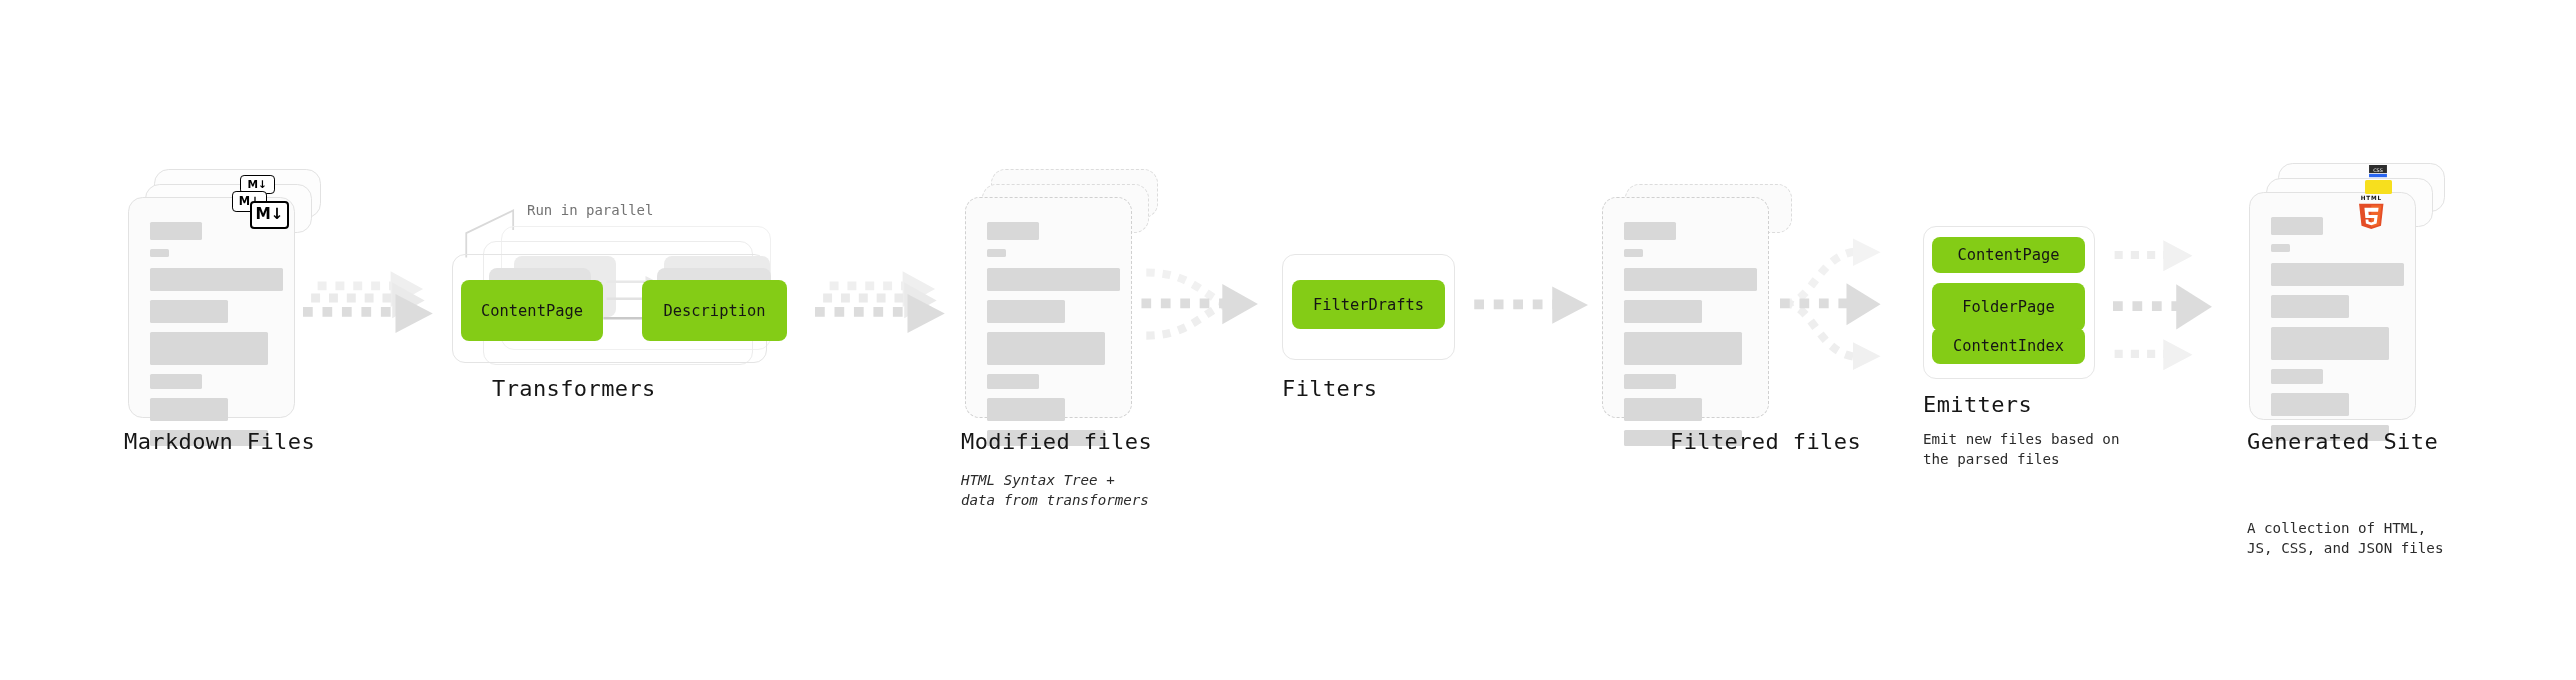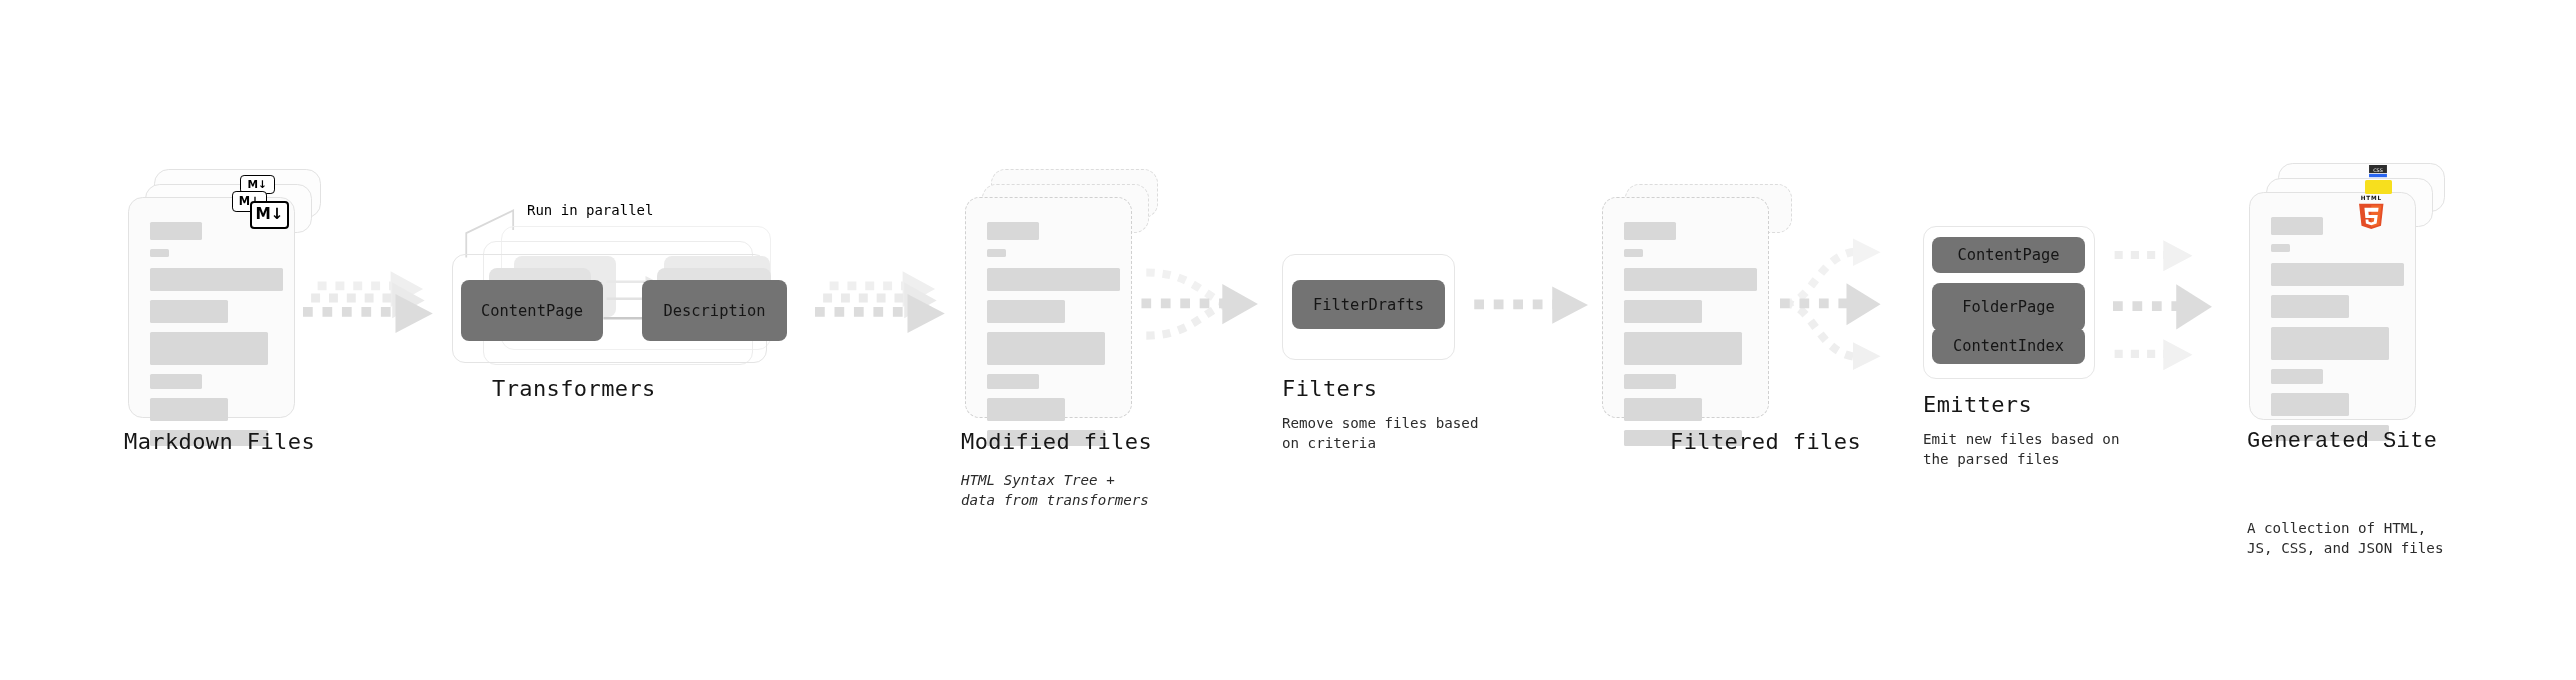--- a/index.html
+++ b/index.html
@@ -52,35 +52,35 @@
   
   .groupbox{
     position:absolute;
     border:1.6px solid #e6e6e6;
     border-radius:13px;
     background:transparent;
     box-sizing:border-box;
   }
   .pill{
     position:absolute;
-    background:#737373;
+    background:#84cc16;
     border-radius:8.1px;
     display:flex;align-items:center;justify-content:center;
     font-size:15.4px;
     color:#151515;
     box-sizing:border-box;
     white-space:nowrap;
   }
   .pill.g2{background:#e2e2e2;}
   .pill.g3{background:#ebebeb;}
 
   .parallel-label{
     position:absolute;
     font-size:14px;
-    color:#000000;
+    color:#737373;
     white-space:nowrap;
   }
 
   
   .conn{position:absolute;}
 
   
   .mdbadge{
     position:absolute;
     background:#ffffff;
@@ -219,22 +219,20 @@
     <path d="M10 96 C 60 96, 75 72, 105 58" stroke="#eeeeee" stroke-width="10" stroke-dasharray="10 10" fill="none"></path>
     <line x1="4" y1="56" x2="112" y2="56" stroke="#dcdcdc" stroke-width="12" stroke-dasharray="12 12"></line>
     <polygon points="104,32 148,57 104,82" fill="#dcdcdc"></polygon>
   </svg>
 
   <div class="node">
     <div class="groupbox" style="left:1282px;top:254px;width:173px;height:106px;"></div>
     <div class="pill" style="left:1292px;top:280px;width:153px;height:49px;">FilterDrafts</div>
   </div>
   <div class="title" style="left:1282px;top:376px;">Filters</div>
-  <div class="desc" style="left:1282px;top:413px;width:260px;">Remove some files based
-on criteria</div>
 
   <svg class="conn" style="left:1471px;top:283px;" width="130" height="49" viewBox="0 0 160 60">
     <line x1="4" y1="26" x2="108" y2="26" stroke="#dcdcdc" stroke-width="12" stroke-dasharray="12 12"></line>
     <polygon points="100,4 144,27 100,50" fill="#dcdcdc"></polygon>
   </svg>
 
   <div class="cardstack">
     <div class="card dashed" style="left:1625px;top:184px;width:167px;height:49px;border-color:#dcdcdc;"></div>
     <div class="card dashed" style="left:1602px;top:197px;width:167px;height:221px;">
       <div class="lines">
@@ -305,18 +303,18 @@
 
     <svg class="conn" style="left:2355px;top:193px;" width="32.5" height="36" viewBox="0 0 40 44">
       <text x="20" y="9" text-anchor="middle" font-size="7" font-weight="bold" font-family="DejaVu Sans, sans-serif" fill="#141414" letter-spacing="1">HTML</text>
       <path d="M5 13 L8 40 L20 44 L32 40 L35 13 Z" fill="#e44d26"></path>
       <path d="M20 15 L20 42 L30 39 L32.5 15 Z" fill="#f16529"></path>
       <path d="M11 18 L29 18 L28.4 23 L16.5 23 L16.9 27 L28 27 L26.6 37.5 L20 39.5
                L13.4 37.5 L13 32.5 L16.5 32.5 L16.7 35 L20 36 L23.3 35 L23.7 30.5
                L12.8 30.5 L11.6 18 Z" fill="#ffffff"></path>
     </svg>
   </div>
-  <div class="title" style="left:2247px;top:429px;font-family:Liberation Mono, monospace;">Generated Site</div>
+  <div class="title" style="left:2247px;top:429px;">Generated Site</div>
   <div class="desc" style="left:2247px;top:470px;width:276px;margin-top:48px;">A collection of HTML,
 JS, CSS, and JSON files</div>
 
 </div>
 
 
 </body></html>

